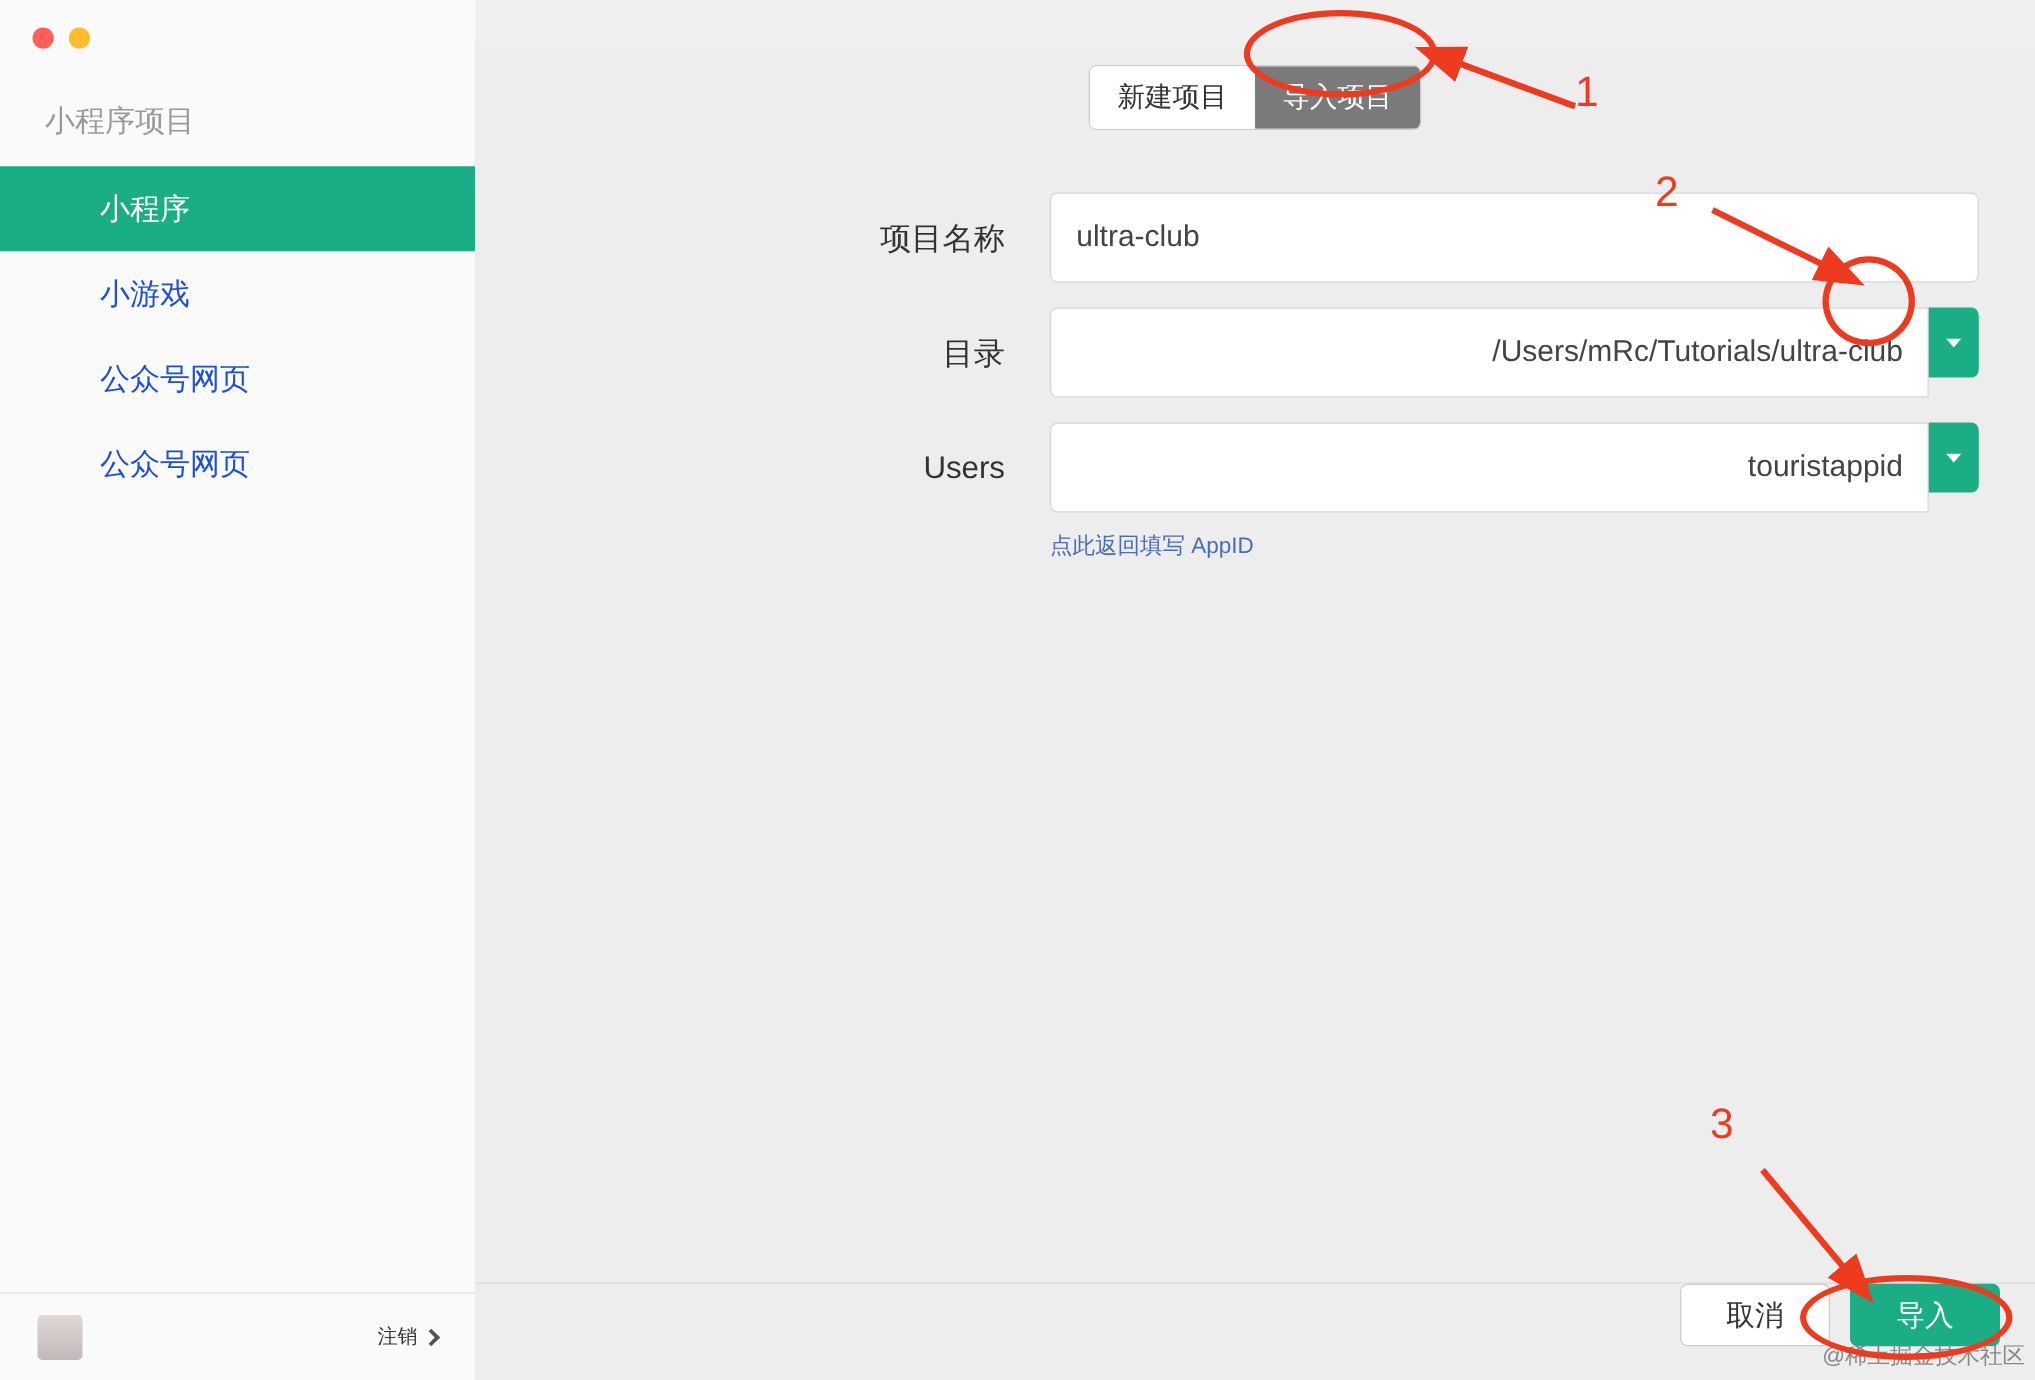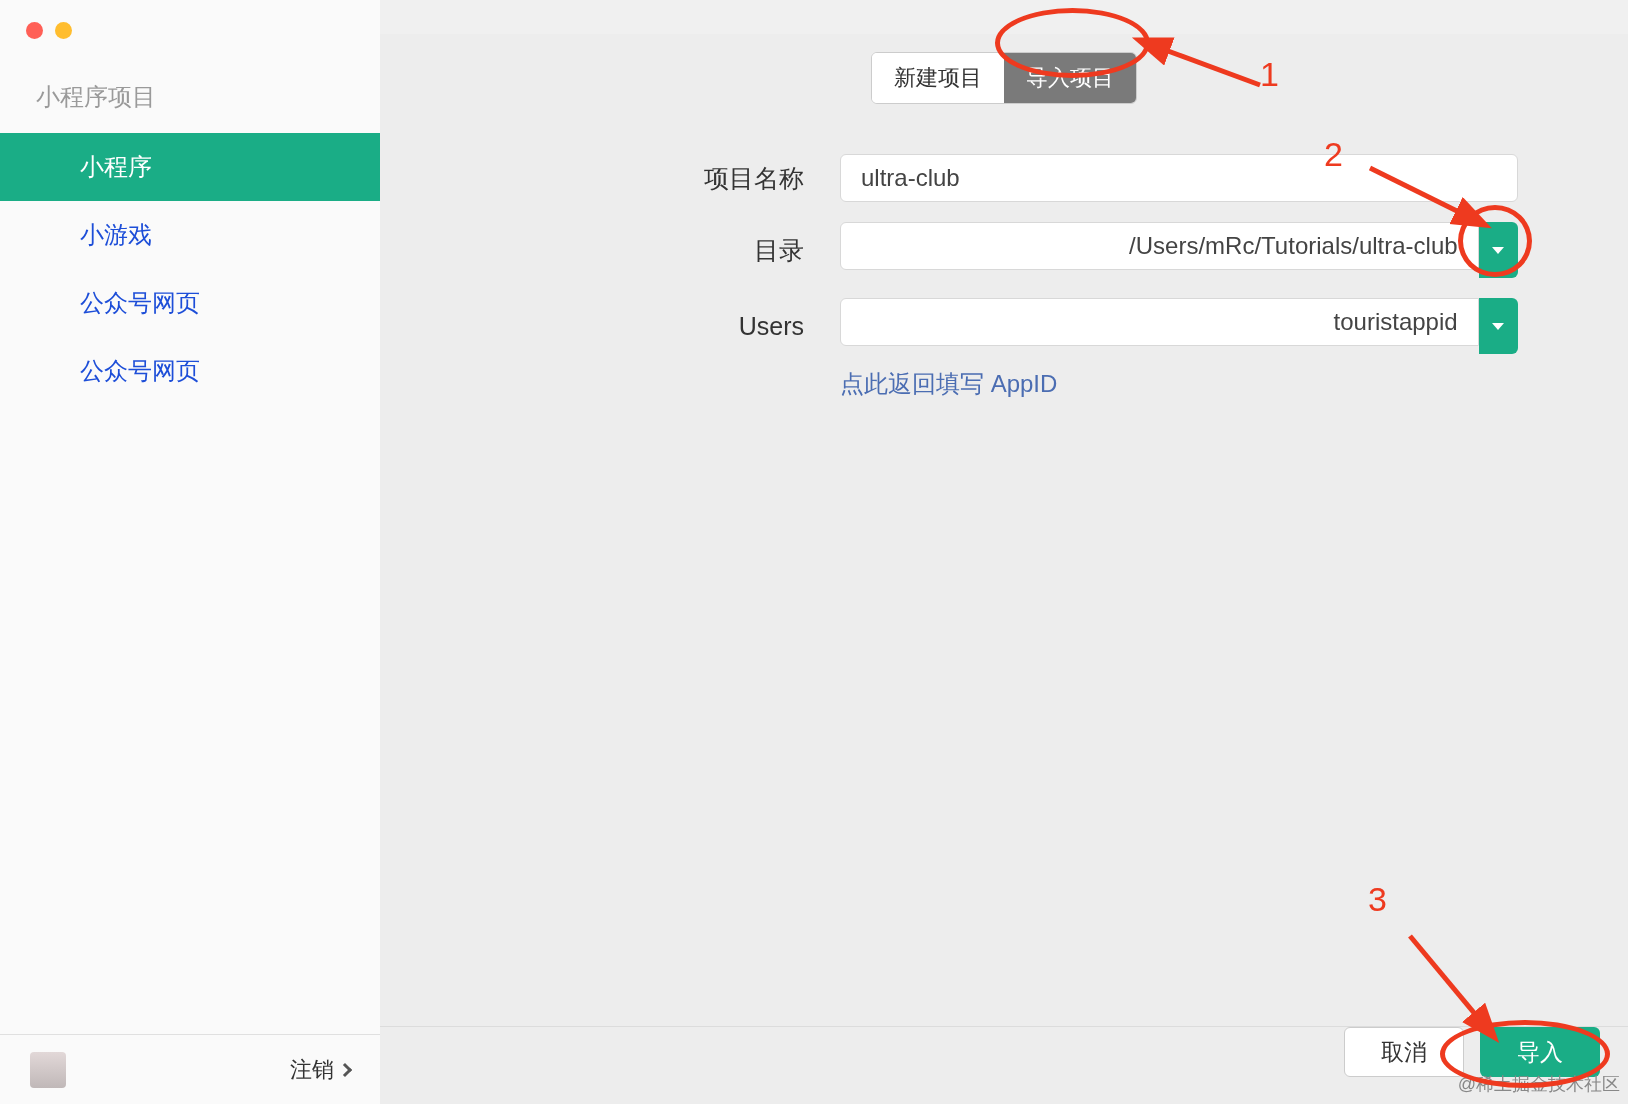--- a/index.html
+++ b/index.html
@@ -50,21 +50,21 @@
       justify-content: space-between;
       padding: 0 30px;
       background: #fafafa;
     }
     .avatar {
       width: 36px; height: 36px;
       background: linear-gradient(#e2d8d8, #c0b8b8);
       border-radius: 4px;
     }
     .logout {
-      font-size: 22px;
+      font-size: 16px;
       color: #333;
       display: flex;
       align-items: center;
       gap: 6px;
       cursor: pointer;
     }
     .main {
       flex: 1;
       background: #ededed;
       position: relative;
@@ -91,38 +91,38 @@
       cursor: pointer;
       background: #fff;
     }
     .tab.active {
       background: #7a7a7a;
       color: #fff;
     }
     .form {
       padding-top: 50px;
       padding-left: 160px;
-      padding-right: 110px;
+      padding-right: 45px;
     }
     .form-row {
       display: flex;
       align-items: center;
       margin-bottom: 20px;
     }
     .form-label {
       width: 300px;
       text-align: right;
       padding-right: 36px;
       font-size: 25px;
       color: #333;
     }
     .form-input-wrap { flex: 1; position: relative; display: flex; }
     .form-input {
       width: 100%;
-      height: 48px;
+      height: 72px;
       border: 1px solid #d8d8d8;
       border-radius: 6px;
       background: #fff;
       padding: 0 20px;
       font-size: 24px;
       color: #444;
       outline: none;
     }
     .form-input.with-dd { border-top-right-radius: 0; border-bottom-right-radius: 0; text-align: right; }
     .dd-btn {
@@ -142,21 +142,21 @@
       border-left: 6px solid transparent;
       border-right: 6px solid transparent;
       border-top: 7px solid #fff;
     }
     .link-row {
       padding-left: 300px;
       margin-top: -6px;
     }
     .link-row a {
       color: #4b6db2;
-      font-size: 24px;
+      font-size: 18px;
       text-decoration: none;
       cursor: pointer;
     }
     .footer-bar {
       position: absolute;
       bottom: 0;
       left: 0;
       right: 0;
       height: 78px;
       border-top: 1px solid #dcdcdc;

